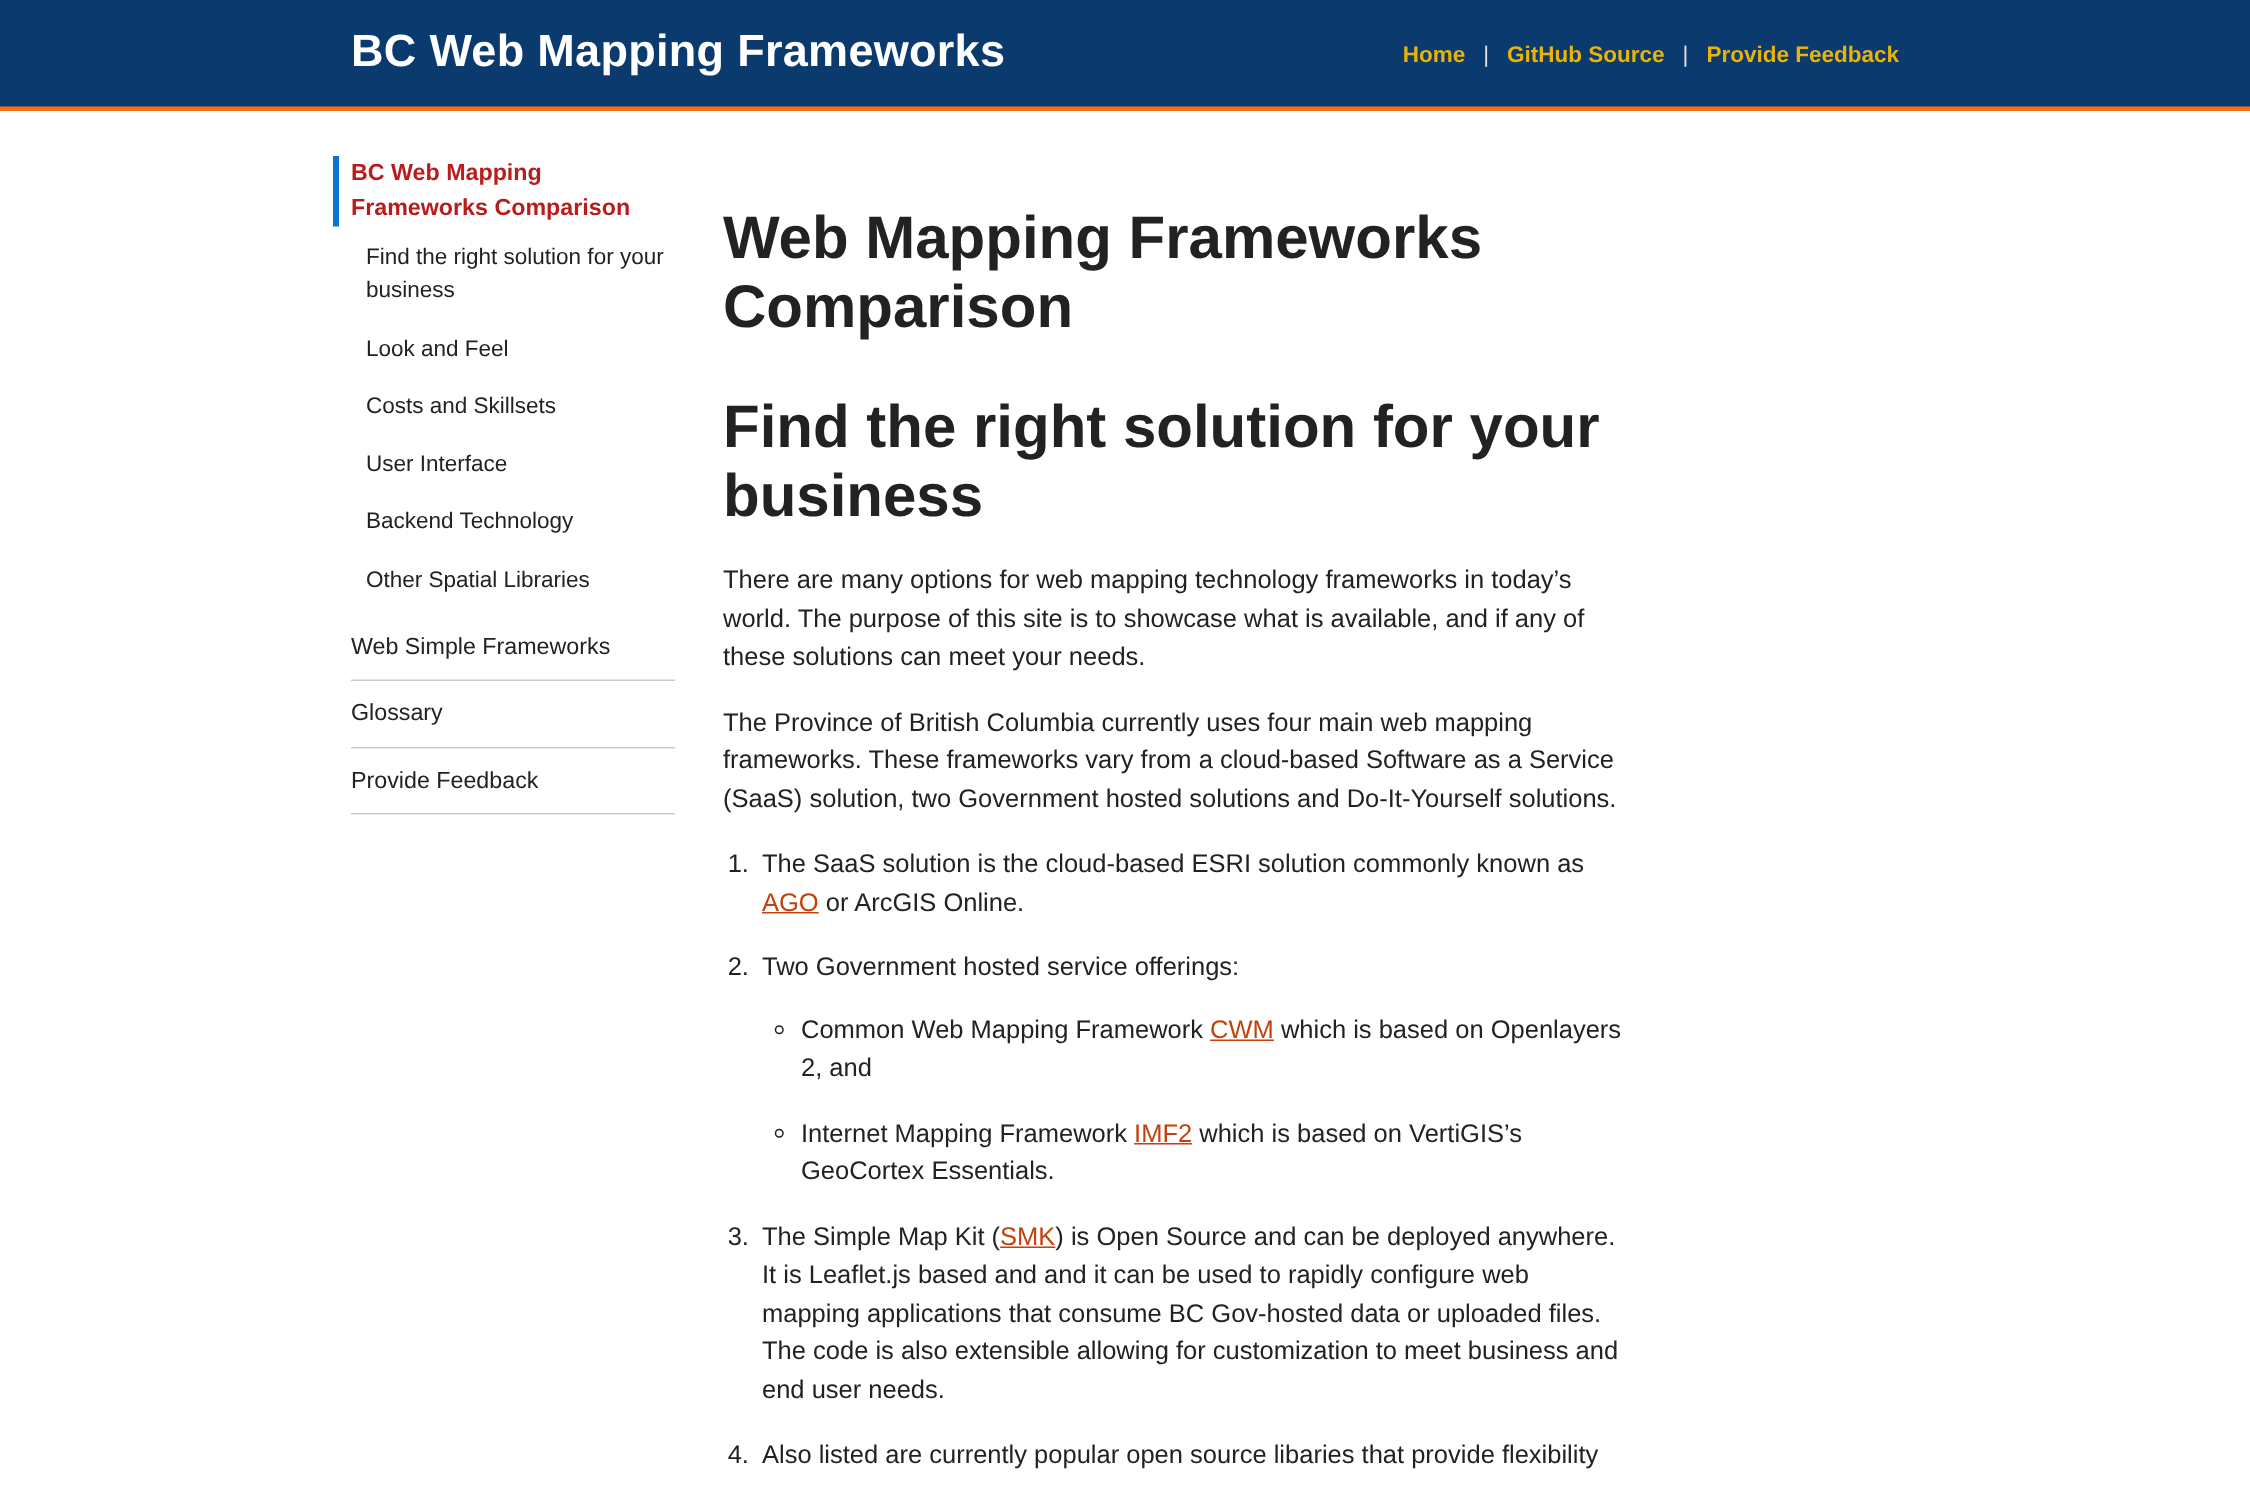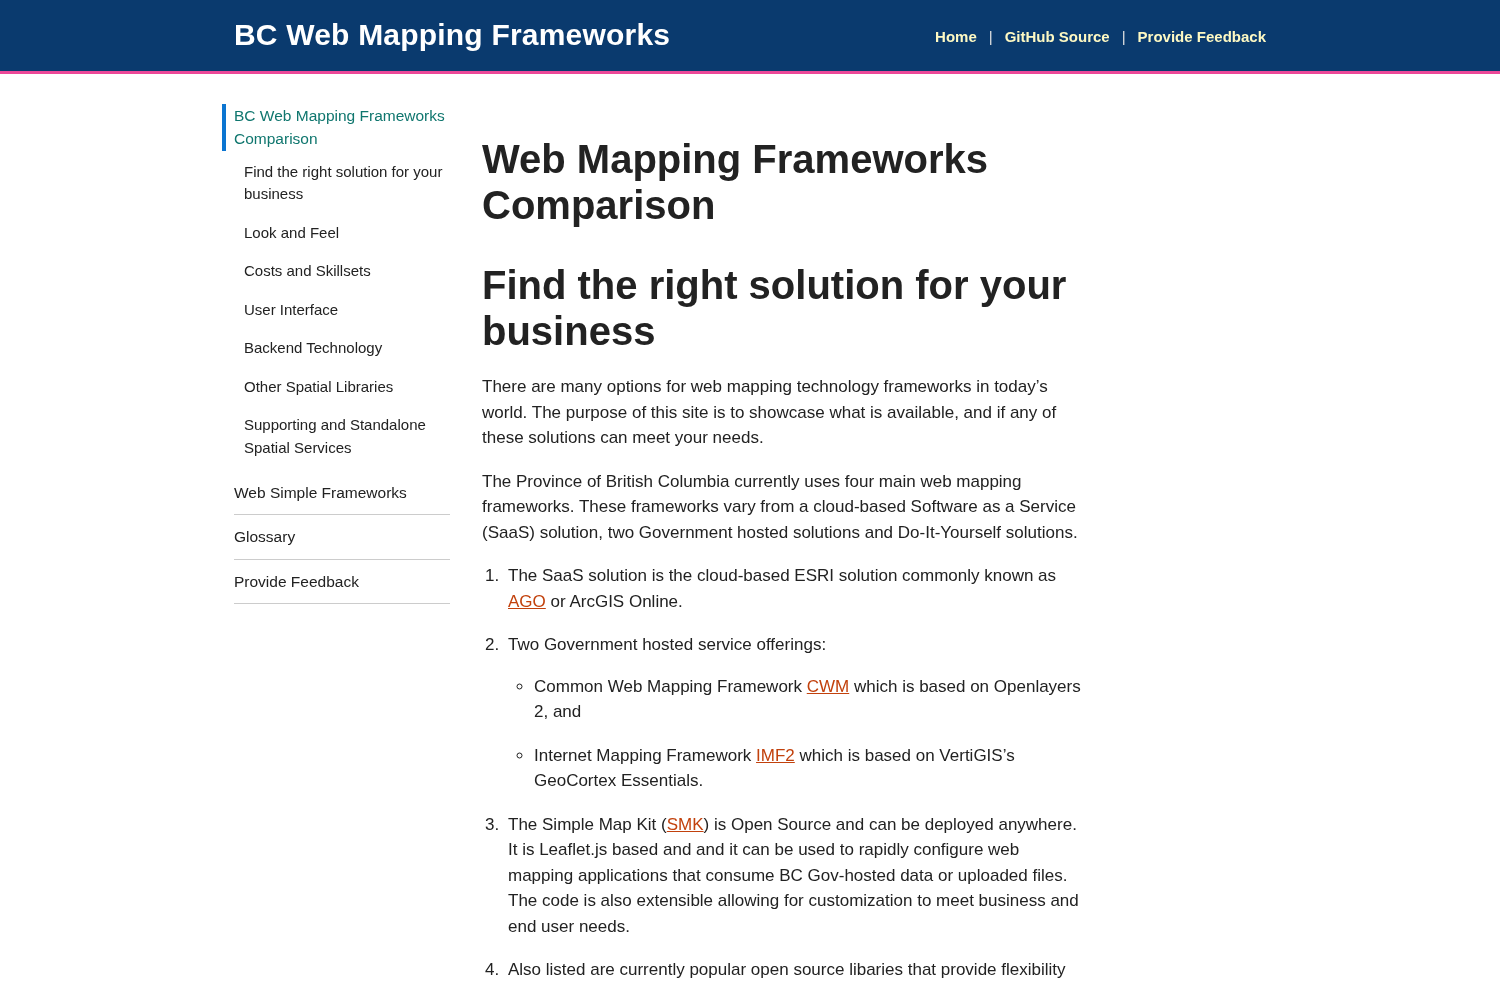--- a/index.html
+++ b/index.html
@@ -5,21 +5,21 @@
   * { box-sizing: border-box; margin: 0; padding: 0; }
   body {
     font-family: "Segoe UI", -apple-system, BlinkMacSystemFont, "Helvetica Neue", Arial, sans-serif;
     color: #222;
     background: #fff;
     font-size: 17px;
     line-height: 1.5;
   }
   .topbar {
     background: #0a3a6e;
-    border-bottom: 3px solid #ec4899;
+    border-bottom: 3px solid #f97316;
     color: #fff;
     display: flex;
     align-items: center;
     justify-content: space-between;
     padding: 8px 0 4px 0;
   }
   .topbar-inner {
     max-width: 1080px;
     margin: 0 auto;
     width: 100%;
@@ -28,43 +28,43 @@
     justify-content: space-between;
     padding: 0 24px;
   }
   .brand {
     font-weight: 600;
     font-size: 30px;
     letter-spacing: 0.2px;
     padding: 4px 0 10px 0;
   }
   .topnav { display: flex; align-items: center; gap: 12px; font-size: 15px; }
-  .topnav a { color: #fef9c3; text-decoration: none; font-weight: 600; }
+  .topnav a { color: #eab308; text-decoration: none; font-weight: 600; }
   .topnav .divider { color: #e0e0e0; font-weight: 300; }
   .page {
     max-width: 1080px;
     margin: 0 auto;
     display: flex;
     gap: 32px;
     padding: 30px 24px 0 24px;
   }
   .sidebar {
     width: 216px;
     flex: 0 0 216px;
     font-size: 15.5px;
   }
   .side-list { list-style: none; }
   .side-item {
     border-bottom: 1px solid #ccc;
     padding: 10px 0;
   }
   .side-item.first { border-top: none; padding-top: 0; }
   .side-item.active > .label {
-    color: #0f766e;
-    font-weight: 400;
+    color: #b91c1c;
+    font-weight: 700;
     border-left: 4px solid #0b75d1;
     padding-left: 8px;
     margin-left: -12px;
     display: block;
   }
   .side-item.active { border-bottom: none; padding-bottom: 4px; }
   .side-item .label { display: block; }
   .side-sub { list-style: none; padding: 2px 0 0 10px; }
   .side-sub li { padding: 8px 0; font-size: 15px; color: #222; }
   .content { flex: 1; max-width: 600px; }
@@ -109,21 +109,20 @@
     <ul class="side-list">
       <li class="side-item first active">
         <span class="label">BC Web Mapping Frameworks Comparison</span>
         <ul class="side-sub">
           <li>Find the right solution for your business</li>
           <li>Look and Feel</li>
           <li>Costs and Skillsets</li>
           <li>User Interface</li>
           <li>Backend Technology</li>
           <li>Other Spatial Libraries</li>
-          <li>Supporting and Standalone Spatial Services</li>
         </ul>
       </li>
       <li class="side-item">
         <span class="label">Web Simple Frameworks</span>
       </li>
       <li class="side-item">
         <span class="label">Glossary</span>
       </li>
       <li class="side-item">
         <span class="label">Provide Feedback</span>

